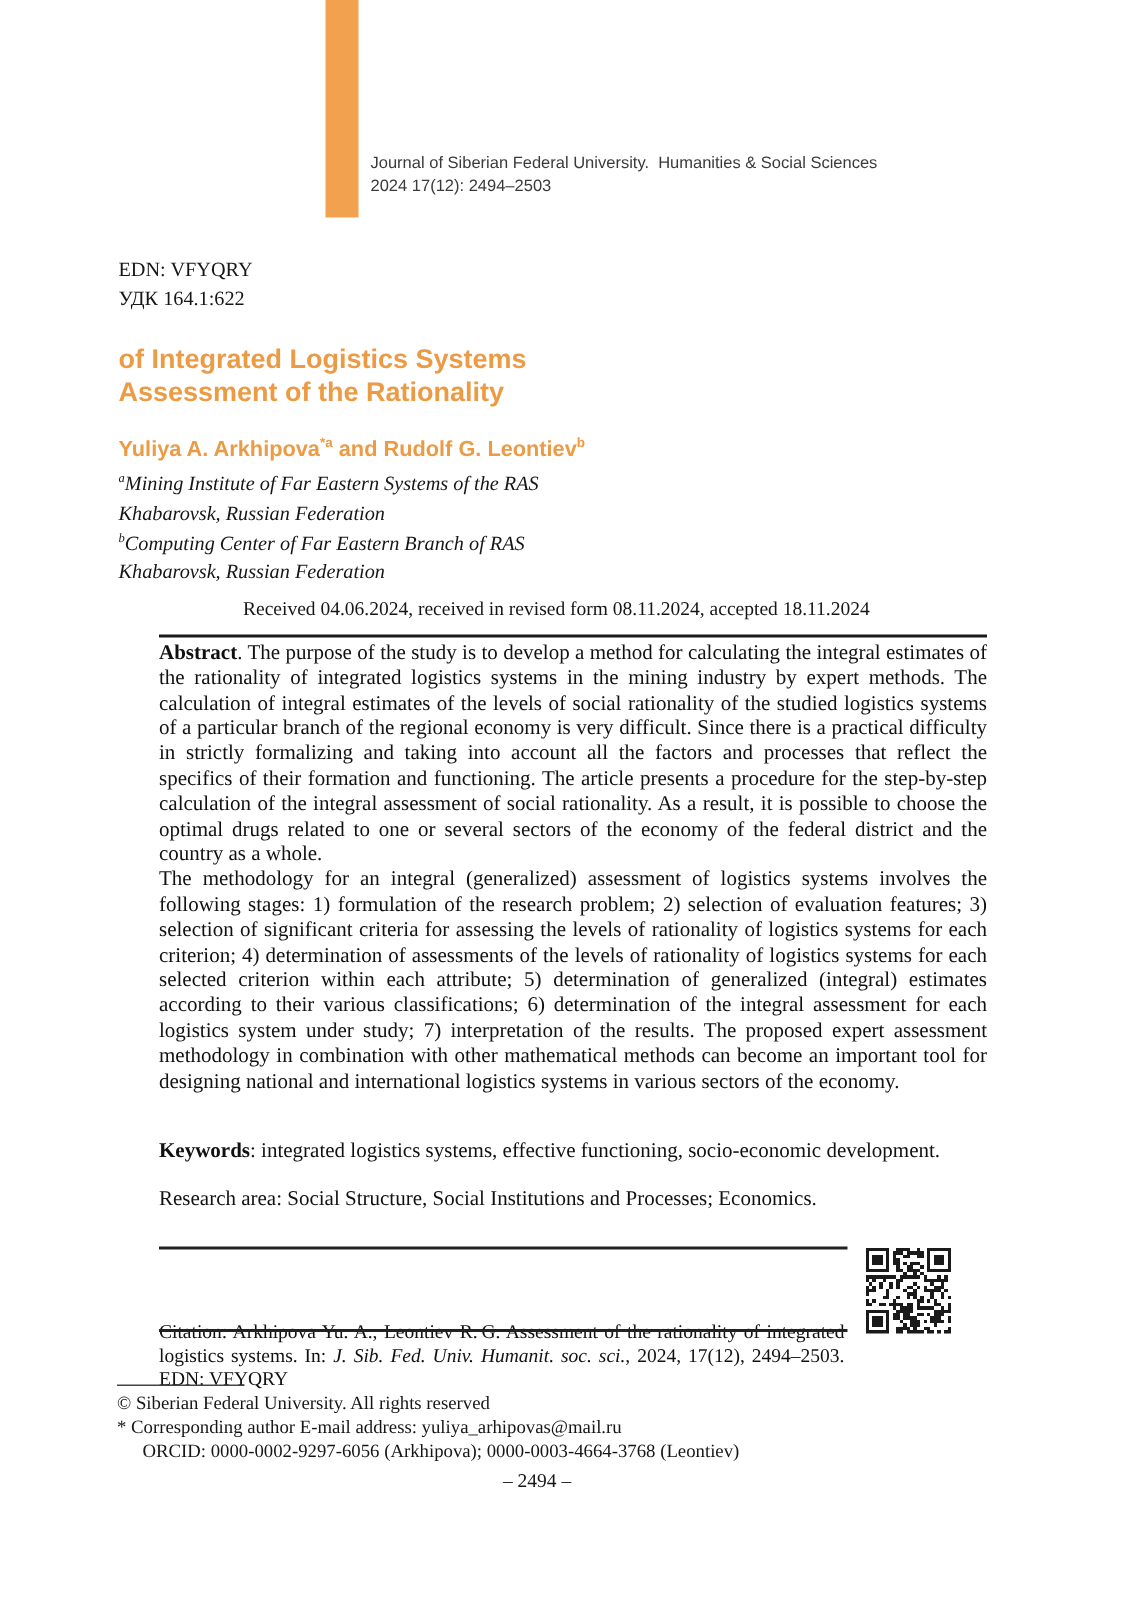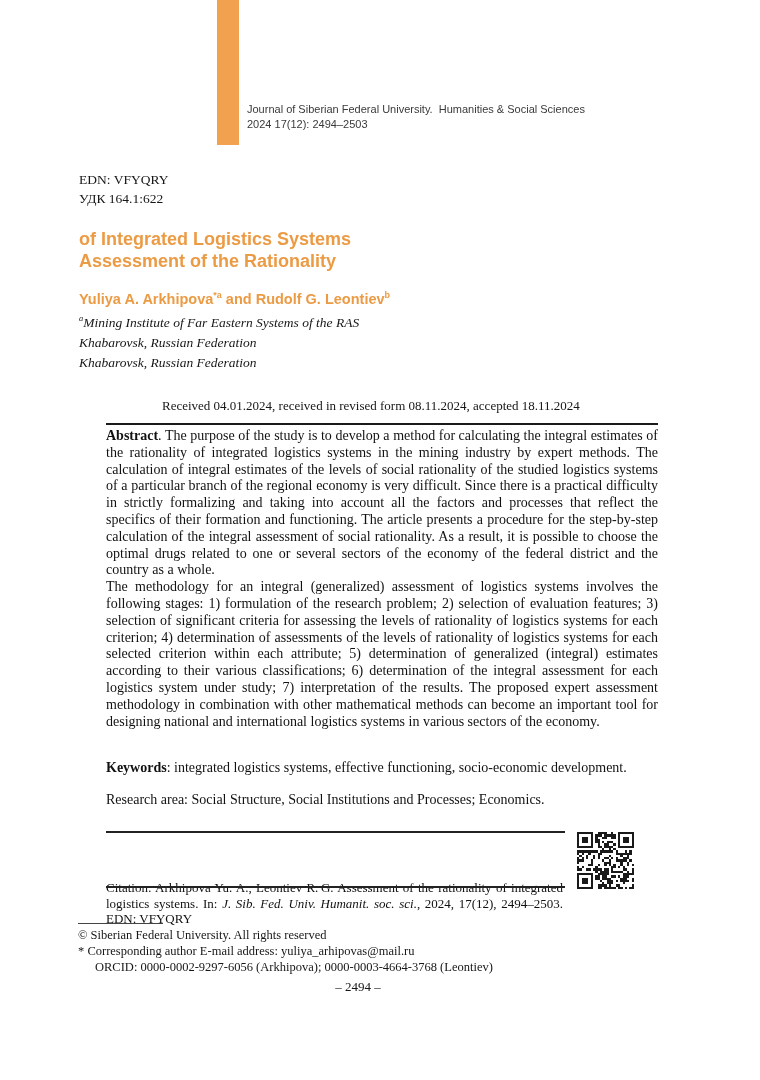--- a/index.html
+++ b/index.html
@@ -61,24 +61,25 @@
   <div class="abs article-title sans">
     <div>of Integrated Logistics Systems</div>
     <div>Assessment of the Rationality</div>
   </div>
 
   <div class="abs authors-line sans"><span>Yuliya A. Arkhipova</span><sup>*a</sup><span> and </span><span>Rudolf G. Leontiev</span><sup>b</sup></div>
 
   <div class="abs affiliations">
     <div><sup>a</sup><span>Mining Institute of Far Eastern Systems of the RAS</span></div>
     <div><sup></sup><span>Khabarovsk, Russian Federation</span></div>
+    <div><sup>b</sup><span>Computing Center of Far Eastern Branch of RAS</span></div>
     <div><sup></sup><span>Khabarovsk, Russian Federation</span></div>
   </div>
 
-  <div class="abs received-line">Received 04.01.2024, received in revised form 08.11.2024, accepted 18.11.2024</div>
+  <div class="abs received-line">Received 04.06.2024, received in revised form 08.11.2024, accepted 18.11.2024</div>
 
   <div class="abs rule rule-main"></div>
 
   <div class="abs abstract">
     <p><b>Abstract</b><span>. The purpose of the study is to develop a method for calculating the integral estimates of the rationality of integrated logistics systems in the mining industry by expert methods. The calculation of integral estimates of the levels of social rationality of the studied logistics systems of a particular branch of the regional economy is very difficult. Since there is a practical difficulty in strictly formalizing and taking into account all the factors and processes that reflect the specifics of their formation and functioning. The article presents a procedure for the step-by-step calculation of the integral assessment of social rationality. As a result, it is possible to choose the optimal drugs related to one or several sectors of the economy of the federal district and the country as a whole.</span></p>
     <p>The methodology for an integral (generalized) assessment of logistics systems involves the following stages: 1) formulation of the research problem; 2) selection of evaluation features; 3) selection of significant criteria for assessing the levels of rationality of logistics systems for each criterion; 4) determination of assessments of the levels of rationality of logistics systems for each selected criterion within each attribute; 5) determination of generalized (integral) estimates according to their various classifications; 6) determination of the integral assessment for each logistics system under study; 7) interpretation of the results. The proposed expert assessment methodology in combination with other mathematical methods can become an important tool for designing national and international logistics systems in various sectors of the economy.</p>
   </div>
 
   <div class="abs keywords-line"><b>Keywords</b><span>: integrated logistics systems, effective functioning, socio-economic development.</span></div>
 

